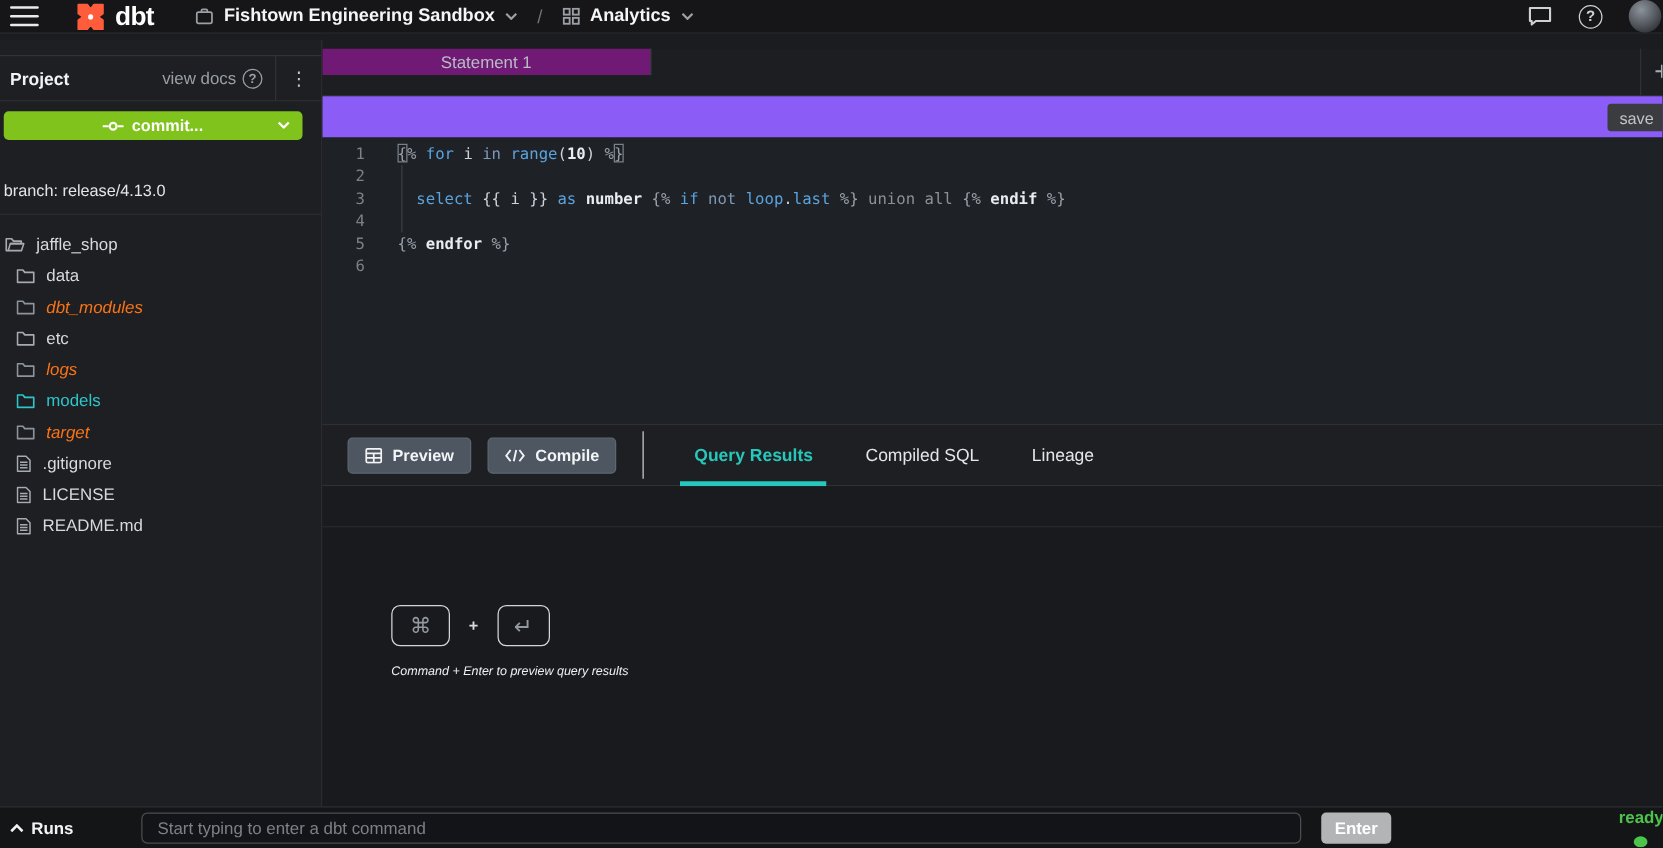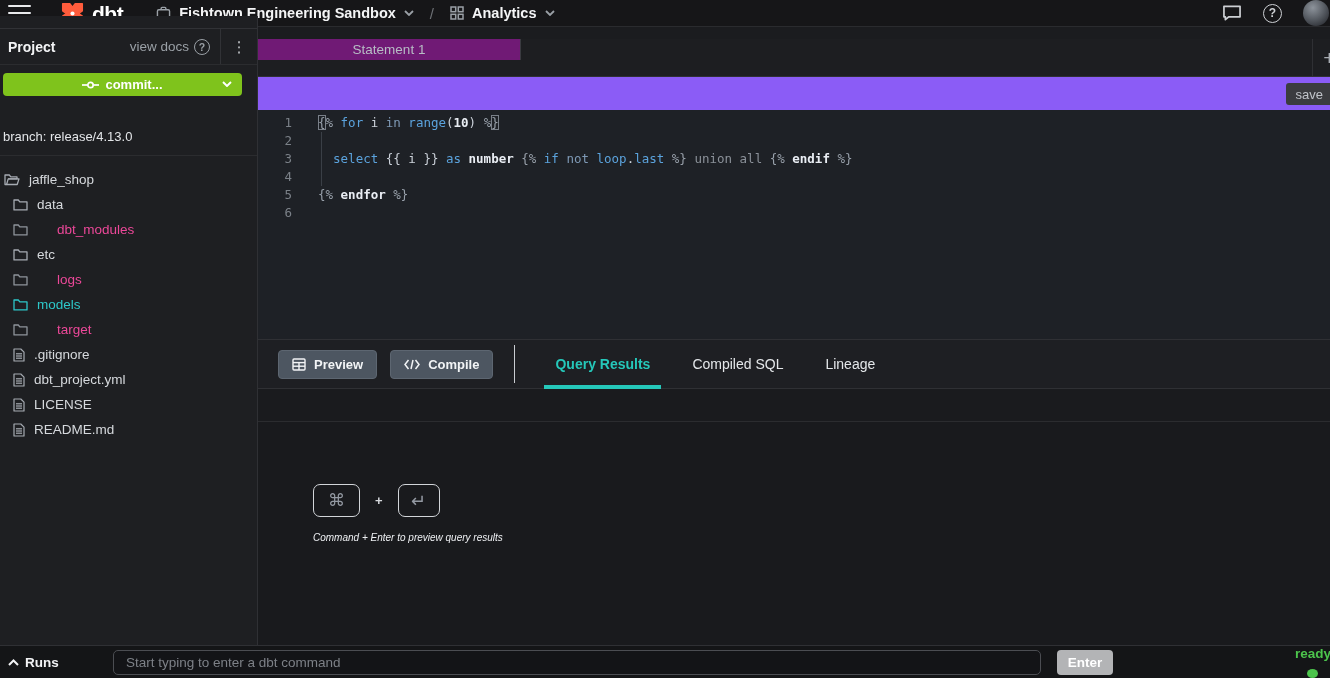--- a/index.html
+++ b/index.html
@@ -17,21 +17,21 @@
   .crumb-label{font-size:14.5px;font-weight:bold;color:#f4f5f6;}
   .slash{color:#6e7176;font-size:15px;margin:0 8px;}
   .icon-dim{color:#9aa0a6;display:flex;align-items:center;}
   .top-right{margin-left:auto;display:flex;align-items:center;gap:21px;padding-right:17px;}
   .help-badge{width:19px;height:19px;border:1.8px solid #cdd0d4;border-radius:50%;color:#cdd0d4;
               font-size:12px;font-weight:bold;display:flex;align-items:center;justify-content:center;box-sizing:border-box;}
   .avatar{width:26px;height:26px;border-radius:50%;
           background:radial-gradient(circle at 38% 30%,#8d939b 0%,#5a5f66 45%,#32353b 80%,#23252a 100%);}
 
   
-  .sidebar{position:absolute;top:16px;left:0;width:258px;bottom:33px;background:#1e1f22;
+  .sidebar{position:absolute;top:32px;left:0;width:258px;bottom:33px;background:#1e1f22;
            border-right:1px solid #2f3034;box-sizing:border-box;}
   .main{position:absolute;top:27px;left:258px;right:0;bottom:33px;background:#1b1c1f;}
 
   
   .project-row{position:absolute;top:12px;left:0;right:0;height:37px;border-top:1px solid #313236;
                border-bottom:1px solid #2b2c2f;display:flex;align-items:center;box-sizing:border-box;}
   .project-title{font-size:14px;font-weight:bold;color:#f2f3f5;margin-left:8px;}
   .view-docs{margin-left:auto;display:flex;align-items:center;gap:5px;color:#9aa0a6;font-size:13.5px;cursor:pointer;padding-right:10px;}
   .vd-q{width:16px;height:16px;border:1.4px solid #9aa0a6;border-radius:50%;font-size:10.5px;font-weight:bold;
         display:flex;align-items:center;justify-content:center;box-sizing:border-box;}
@@ -41,21 +41,21 @@
               border-radius:4px;color:#fff;font-weight:bold;font-size:13px;display:flex;align-items:center;
               justify-content:center;gap:6px;cursor:pointer;font-family:inherit;}
   .commit-chev{position:absolute;right:10px;top:8px;}
   .branch-line{position:absolute;top:113px;left:3px;font-size:13px;color:#e3e5e8;}
   .sb-divider{position:absolute;top:139px;left:0;right:0;border-top:1px solid #2b2c2f;}
   .tree{position:absolute;top:151px;left:0;right:0;}
   .tree-item{height:25px;display:flex;align-items:center;font-size:13.5px;color:#d6d9dd;cursor:pointer;}
   .tree-item .ticon{display:flex;align-items:center;color:#a6abb2;margin-right:9px;}
   .tree-item.d0{padding-left:4px;}
   .tree-item.d1{padding-left:13px;}
-  .tree-item.italic{color:#ec4899;gap:20px;}
+  .tree-item.italic{font-style:italic;color:#f97316;}
   .tree-item.italic .ticon{color:#8e949b;}
   .tree-item.active{color:#2dc7c9;}
   .tree-item.active .ticon{color:#2dc7c9;}
 
   
   .tabrow{position:absolute;top:12px;left:0;right:0;height:38px;background:#1d1e21;
           border-bottom:1px solid #2f3034;box-sizing:border-box;}
   .tab{position:absolute;left:0;top:0;bottom:16px;width:263px;background:#701a75;border-right:1px solid #3a3b40;
        display:flex;align-items:center;justify-content:center;color:#b7bdc5;font-size:13.5px;cursor:pointer;box-sizing:border-box;}
   .newtab{position:absolute;right:0;top:0;bottom:0;width:34px;border-left:1px solid #2f3034;color:#a8adb3;
@@ -265,31 +265,20 @@
         </div>
         <div class="tree-item d1">
           <span class="ticon">
             <svg width="12" height="14" viewBox="0 0 12 14" fill="none" stroke="currentColor" stroke-width="1.2">
               <path d="M1 1 h6.8 L11 4.2 V13 H1 Z" stroke-linejoin="round"></path>
               <line x1="3" y1="5.8" x2="9" y2="5.8"></line>
               <line x1="3" y1="8" x2="9" y2="8"></line>
               <line x1="3" y1="10.2" x2="9" y2="10.2"></line>
             </svg>
           </span>
-          <span>dbt_project.yml</span>
-        </div>
-        <div class="tree-item d1">
-          <span class="ticon">
-            <svg width="12" height="14" viewBox="0 0 12 14" fill="none" stroke="currentColor" stroke-width="1.2">
-              <path d="M1 1 h6.8 L11 4.2 V13 H1 Z" stroke-linejoin="round"></path>
-              <line x1="3" y1="5.8" x2="9" y2="5.8"></line>
-              <line x1="3" y1="8" x2="9" y2="8"></line>
-              <line x1="3" y1="10.2" x2="9" y2="10.2"></line>
-            </svg>
-          </span>
           <span>LICENSE</span>
         </div>
         <div class="tree-item d1">
           <span class="ticon">
             <svg width="12" height="14" viewBox="0 0 12 14" fill="none" stroke="currentColor" stroke-width="1.2">
               <path d="M1 1 h6.8 L11 4.2 V13 H1 Z" stroke-linejoin="round"></path>
               <line x1="3" y1="5.8" x2="9" y2="5.8"></line>
               <line x1="3" y1="8" x2="9" y2="8"></line>
               <line x1="3" y1="10.2" x2="9" y2="10.2"></line>
             </svg>

